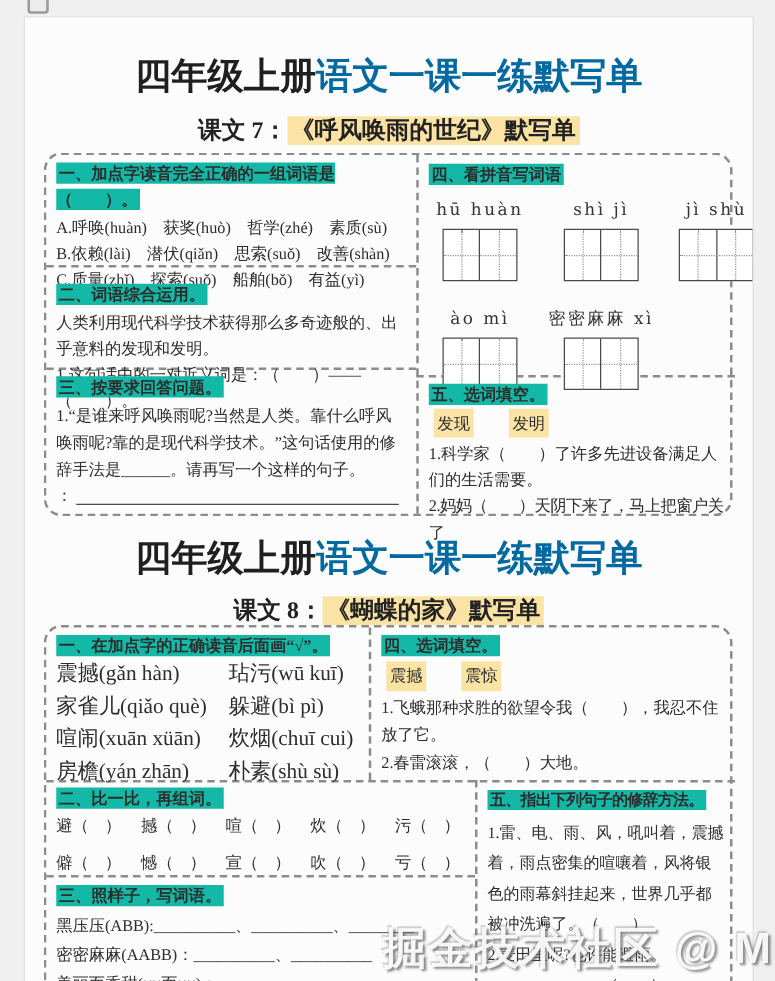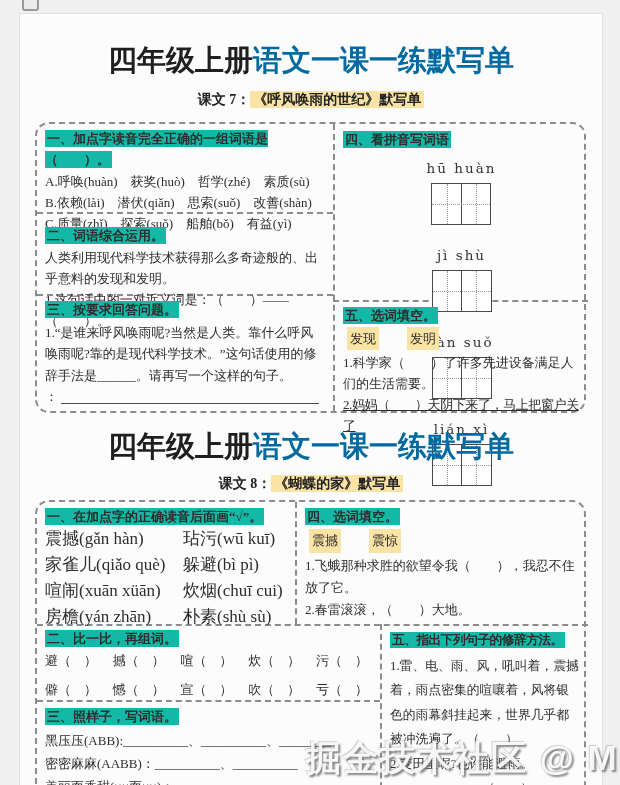--- a/index.html
+++ b/index.html
@@ -5,47 +5,47 @@
   html,body{margin:0;padding:0;background:#e9e9ea;}
   .screen{position:relative;width:620px;height:785px;background:#f0f0f1;overflow:hidden;
           font-family:"Liberation Serif","DejaVu Serif",serif;-webkit-font-smoothing:antialiased;}
   .tab-icon{position:absolute;left:22px;top:-3px;width:13px;height:10px;border:2px solid #9a9a9a;
             border-radius:3px;background:#ececec;z-index:5;}
   .page{position:absolute;left:20px;top:14px;width:582px;height:771px;background:#fcfcfc;
         box-shadow:0 0 0 1px #e2e2e2;overflow:hidden;}
   .main-title{position:absolute;width:100%;text-align:center;font-size:29px;font-weight:bold;
               color:#1f1f1f;letter-spacing:0px;white-space:nowrap;}
   .main-title .red{color:#0369a1;}
-  .subtitle{position:absolute;width:100%;text-align:center;font-size:14px;font-weight:bold;color:#222;}
+  .subtitle{position:absolute;width:100%;text-align:center;font-size:19px;font-weight:bold;color:#222;}
   .hl-y{background:#fae3a4;padding:1px 3px;}
   .hl-g{background:#14b8a6;font-weight:bold;padding:1px 2px;}
   .box{position:absolute;border:2px dashed #8c8c8c;border-radius:14px;box-sizing:border-box;}
   .vdiv{position:absolute;border-left:2px dashed #8c8c8c;width:0;}
   .hdiv{position:absolute;border-top:2px dashed #8c8c8c;height:0;}
   .sec{position:absolute;box-sizing:border-box;padding:5px 8px;font-size:13px;line-height:21px;color:#2d2d2d;}
   .sec .hdr{margin-bottom:1px;}
   .opt-line{white-space:nowrap;}
   .fill-line{display:flex;align-items:flex-end;}
   .fill-line .rule{flex:1;border-bottom:1.3px solid #4c4c4c;margin:0 6px 4px 3px;}
   
-  .py-grid{display:grid;grid-template-columns:repeat(1,1fr);row-gap:13px;column-gap:14px;
+  .py-grid{display:grid;grid-template-columns:repeat(4,1fr);row-gap:13px;column-gap:14px;
            padding:7px 6px 0 6px;justify-items:center;gap:20px;}
   .py-item{display:flex;flex-direction:column;align-items:center;}
   .py-label{font-family:"DejaVu Serif",serif;font-size:13.5px;color:#333;letter-spacing:2px;
             margin-bottom:4px;white-space:nowrap;}
   .tian{position:relative;width:58px;height:40px;border:1.5px solid #4a4a4a;display:flex;background:#fff;}
   .tian .cell{flex:1;position:relative;}
   .tian .cell + .cell{border-left:1.5px solid #4a4a4a;}
   .tian .cell::after{content:"";position:absolute;left:50%;top:0;bottom:0;border-left:1px dotted #999;}
   .tian::after{content:"";position:absolute;left:0;right:0;top:50%;border-top:1px dotted #999;}
   .wordbank{display:flex;gap:28px;margin:1px 0 2px 4px;}
   .read-grid{display:grid;grid-template-columns:138px 1fr;row-gap:4px;font-size:17px;line-height:22px;}
   .zuci-grid{display:grid;grid-template-columns:repeat(5,auto);justify-content:space-between;
              row-gap:7px;font-size:13px;line-height:22px;padding-right:4px;}
-  .tight{letter-spacing:-0.4px;text-decoration:underline;}
+  .tight{letter-spacing:-0.4px;}
   .s5b{font-size:12.8px;line-height:24.5px;}
   .indent-blank{margin-left:92px;}
   .watermark{position:absolute;left:306px;top:735px;z-index:9;font-size:35px;font-weight:bold;
              font-family:"Liberation Sans",sans-serif;color:rgba(253,253,253,0.93);letter-spacing:2px;
              text-shadow:2px 2px 2px rgba(95,95,95,0.75),-1px -1px 1px rgba(120,120,120,0.35);
              white-space:nowrap;}
 </style>
 </head>
 <body>
 
@@ -95,35 +95,49 @@
         <div class="hdr"><span class="hl-g">四、看拼音写词语</span></div>
         <div class="py-grid">
             <div class="py-item">
               <div class="py-label">hū huàn</div>
               <div class="tian">
                 <div class="cell"></div>
                 <div class="cell"></div>
               </div>
             </div>
             <div class="py-item">
+              <div class="py-label">shì jì</div>
+              <div class="tian">
+                <div class="cell"></div>
+                <div class="cell"></div>
+              </div>
+            </div>
+            <div class="py-item">
               <div class="py-label">jì shù</div>
               <div class="tian">
                 <div class="cell"></div>
                 <div class="cell"></div>
               </div>
             </div>
             <div class="py-item">
               <div class="py-label">tàn suǒ</div>
               <div class="tian">
                 <div class="cell"></div>
                 <div class="cell"></div>
               </div>
             </div>
             <div class="py-item">
-              <div class="py-label">lián xì</div>
+              <div class="py-label">ào mì</div>
+              <div class="tian">
+                <div class="cell"></div>
+                <div class="cell"></div>
+              </div>
+            </div>
+            <div class="py-item">
+              <div class="py-label">密密麻麻 xì</div>
               <div class="tian">
                 <div class="cell"></div>
                 <div class="cell"></div>
               </div>
             </div>
           </div>
       </div>
 
       <div class="sec" style="left:298px;top:176px;width:253px;height:115px;padding-right:4px;">
         <div class="hdr"><span class="hl-g">五、选词填空。</span></div>

